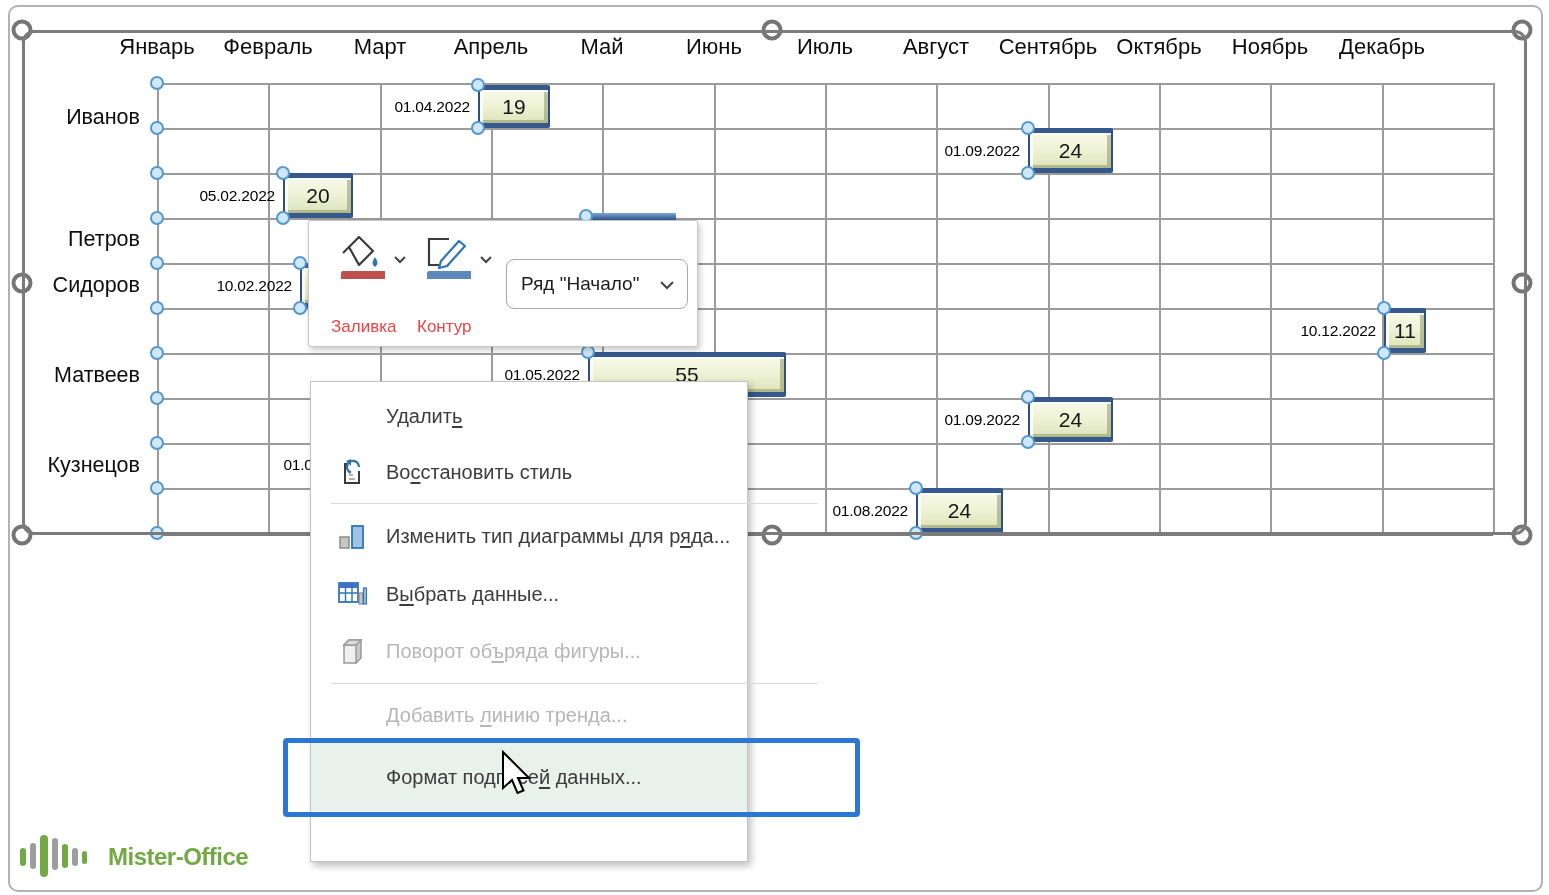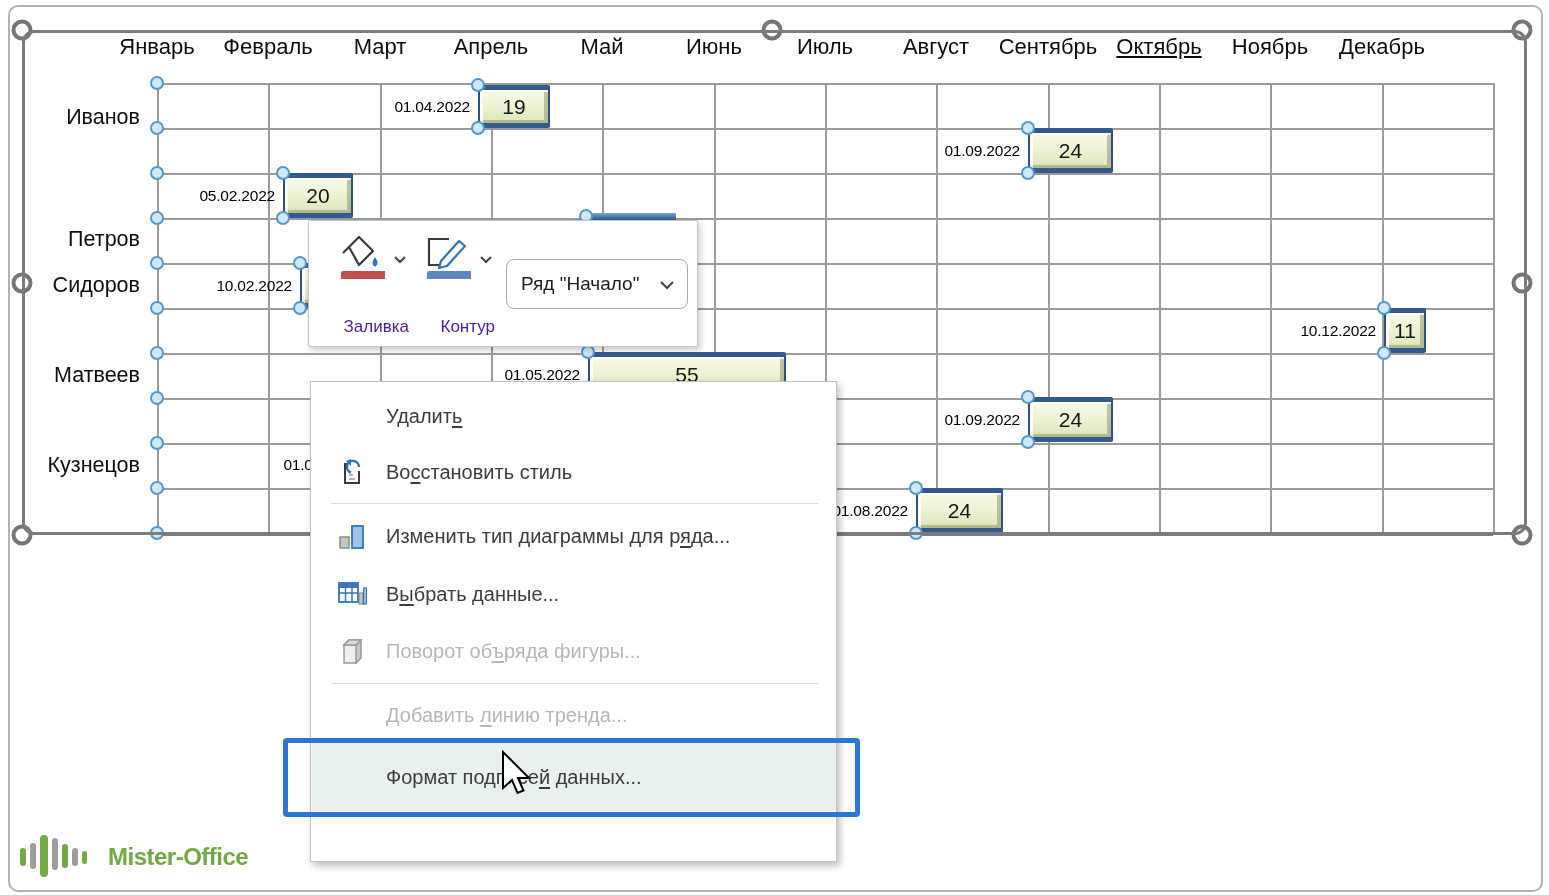--- a/index.html
+++ b/index.html
@@ -23,27 +23,27 @@
     background:linear-gradient(180deg,#f7f9e8 0%,#eef3d6 45%,#dce4ba 100%);
     box-shadow:inset 3px 2px 0 rgba(255,255,255,.8), inset -4px -3px 0 rgba(125,133,84,.45);
     z-index:4;display:flex;align-items:center;justify-content:center;}
   .gantt-bar .val{font-size:21px;color:#161616;}
   .bar-strip{position:absolute;background:linear-gradient(180deg,#7aa7d9,#2f5383);z-index:4;border-radius:1px;}
   .dlabel{position:absolute;width:110px;text-align:right;font-size:15.5px;letter-spacing:-0.2px;color:#000;transform:translateY(-50%);z-index:4;white-space:nowrap;}
   
   #mini-toolbar{left:308px;top:220px;width:388px;height:125px;background:#fff;border:1px solid #c6c6c6;border-radius:2px;
     box-shadow:2px 3px 6px rgba(0,0,0,.22);z-index:10;}
   .tb-btn{position:absolute;top:12px;width:78px;height:100px;cursor:default;}
-  .tb-label{position:absolute;top:84px;left:0;width:100%;text-align:right;font-size:17px;color:#4c1d95;}
+  .tb-label{position:absolute;top:84px;left:0;width:100%;text-align:left;font-size:17px;color:#ef4444;}
   .tb-chevron{position:absolute;top:22px;}
   #series-dropdown{position:absolute;left:197px;top:38px;width:182px;height:50px;border:1.5px solid #a9a9a9;border-radius:8px;box-sizing:border-box;
     display:flex;align-items:center;padding-left:14px;font-size:19px;color:#1c1c1c;background:#fff;}
   #series-dropdown svg{position:absolute;right:12px;top:20px;}
   
-  #context-menu{left:310px;top:381px;width:527px;height:481px;background:#fff;border:1px solid #c3c3c3;box-sizing:border-box;
+  #context-menu{left:310px;top:381px;width:438px;height:481px;background:#fff;border:1px solid #c3c3c3;box-sizing:border-box;
     box-shadow:3px 4px 7px rgba(0,0,0,.25);z-index:20;}
   .menu-item{position:absolute;left:0;width:100%;height:52px;display:flex;align-items:center;font-size:20px;color:#3c3c3c;cursor:default;}
   .menu-item .mi-icon{position:absolute;left:25px;width:32px;height:32px;display:flex;align-items:center;justify-content:center;}
   .menu-item .mi-text{position:absolute;left:75px;white-space:nowrap;}
   .menu-item.disabled{color:#b6b6b6;}
   .menu-item.highlighted{background:#e9f1ec;}
   .menu-sep{position:absolute;left:20px;width:487px;height:1px;background:#dadada;}
   .u{text-decoration:underline;text-underline-offset:3px;}
   
   #annotation-frame{left:283px;top:738px;width:577px;height:79px;border:5px solid #2b77d3;border-radius:4px;box-sizing:border-box;z-index:26;}
@@ -85,21 +85,21 @@
     <div class="hgrid" style="left: 157px; top: 533px; width: 1336px; height: 3px; background: rgb(124, 124, 124);"></div>
     <div class="month-label" style="left: 157px;">Январь</div>
     <div class="month-label" style="left: 268px;">Февраль</div>
     <div class="month-label" style="left: 380px;">Март</div>
     <div class="month-label" style="left: 491px;">Апрель</div>
     <div class="month-label" style="left: 602px;">Май</div>
     <div class="month-label" style="left: 714px;">Июнь</div>
     <div class="month-label" style="left: 825px;">Июль</div>
     <div class="month-label" style="left: 936px;">Август</div>
     <div class="month-label" style="left: 1048px;">Сентябрь</div>
-    <div class="month-label" style="left: 1159px; text-decoration: underline;">Октябрь</div>
+    <div class="month-label" style="left: 1159px;">Октябрь</div>
     <div class="month-label" style="left: 1270px;">Ноябрь</div>
     <div class="month-label" style="left: 1382px;">Декабрь</div>
     <div class="person-label" style="top: 117px;">Иванов</div>
     <div class="person-label" style="top: 195px; margin-top: 44px;">Петров</div>
     <div class="person-label" style="top: 285px;">Сидоров</div>
     <div class="person-label" style="top: 375px;">Матвеев</div>
     <div class="person-label" style="top: 465px;">Кузнецов</div>
     <div class="gantt-bar" style="left: 478px; top: 85px; width: 72px; height: 43px;">
       <span class="val">19</span>
     </div>

